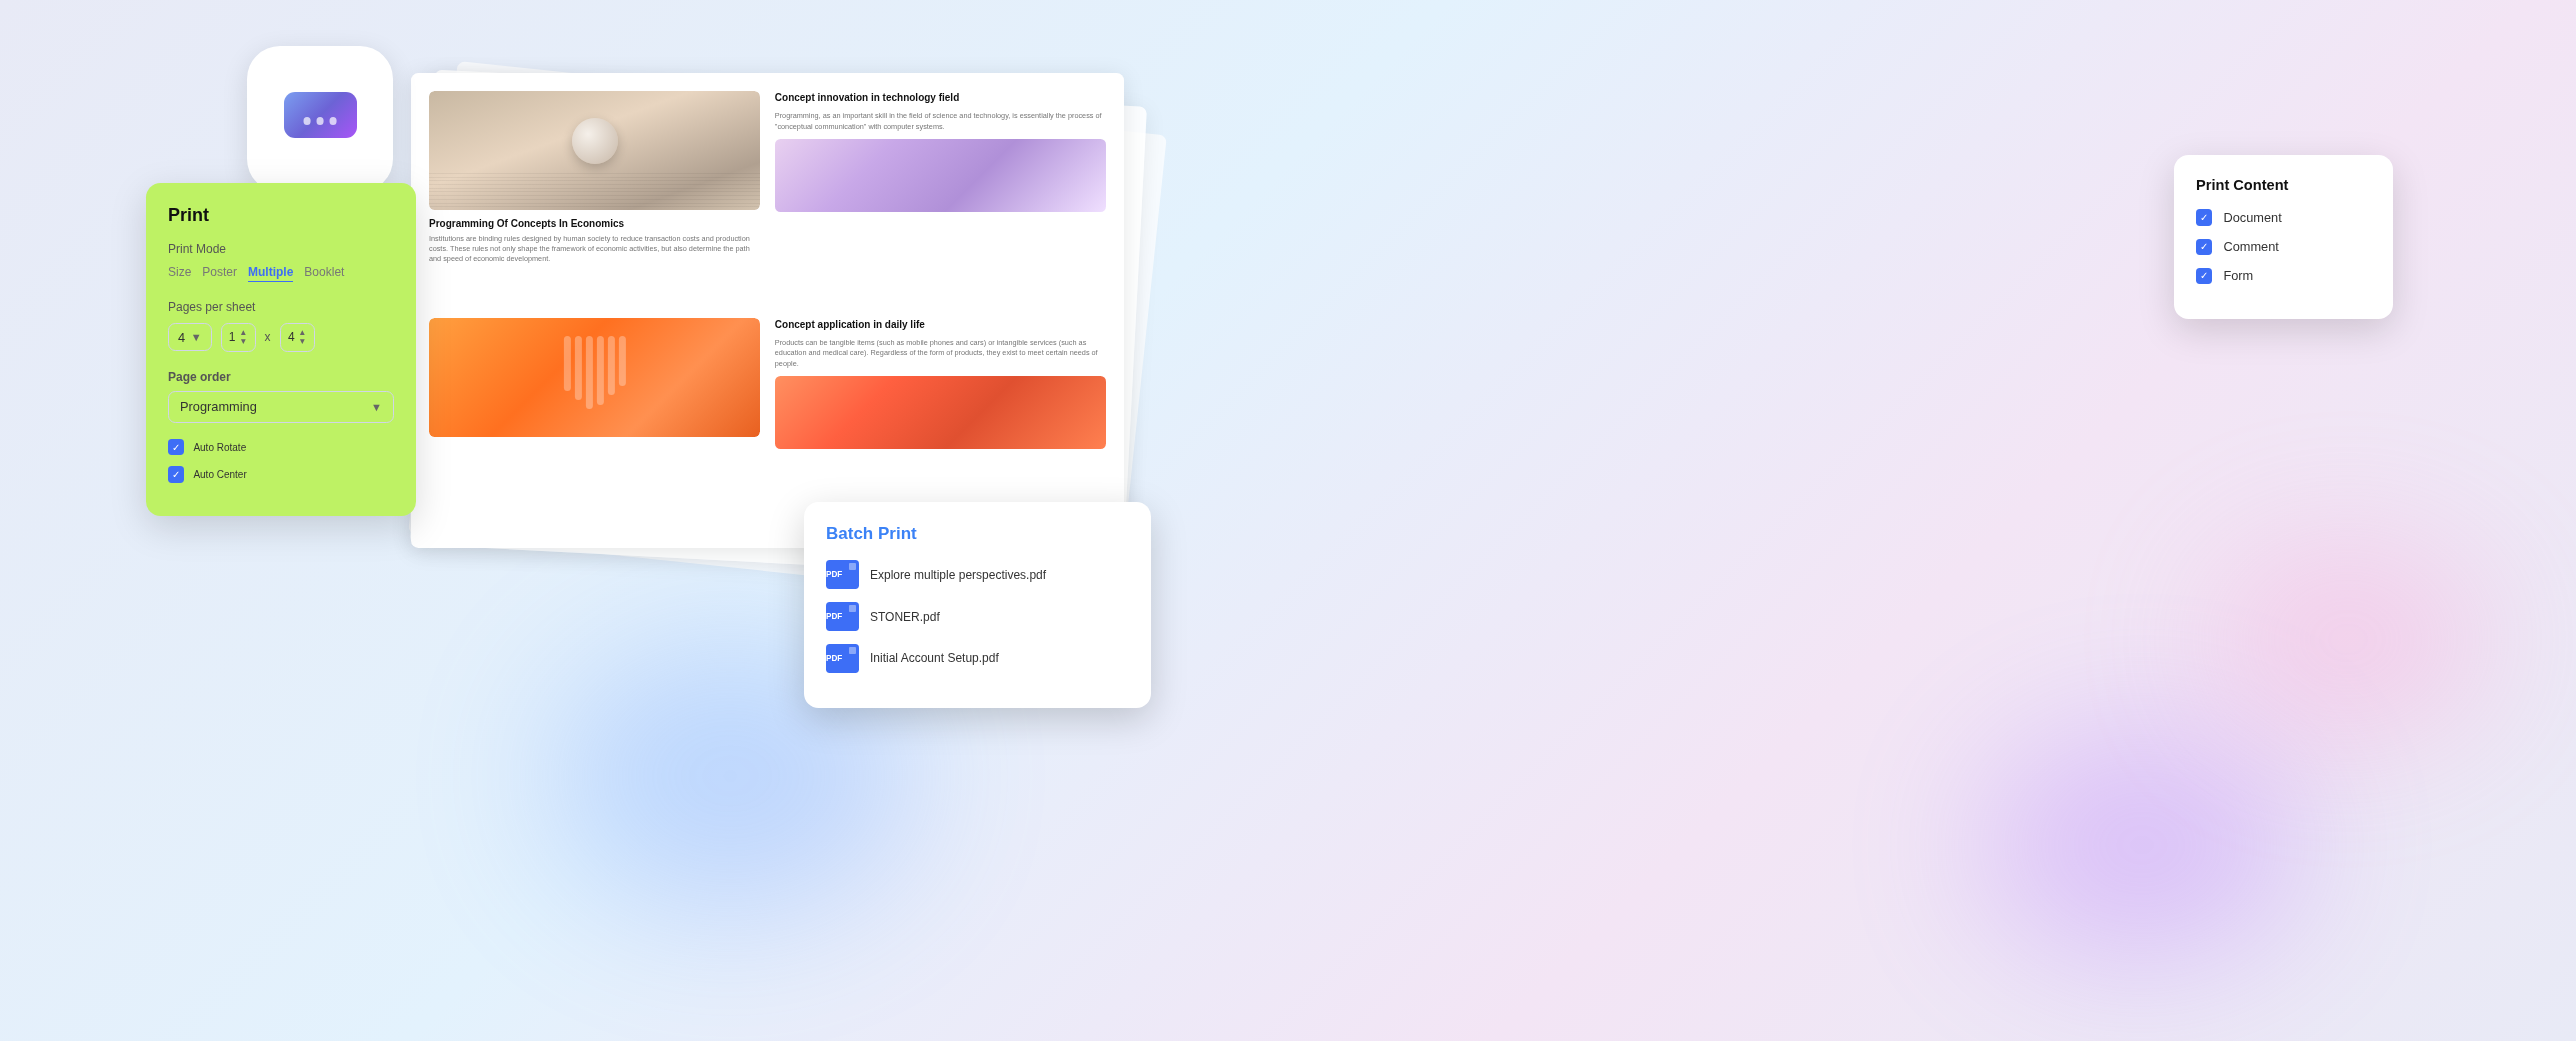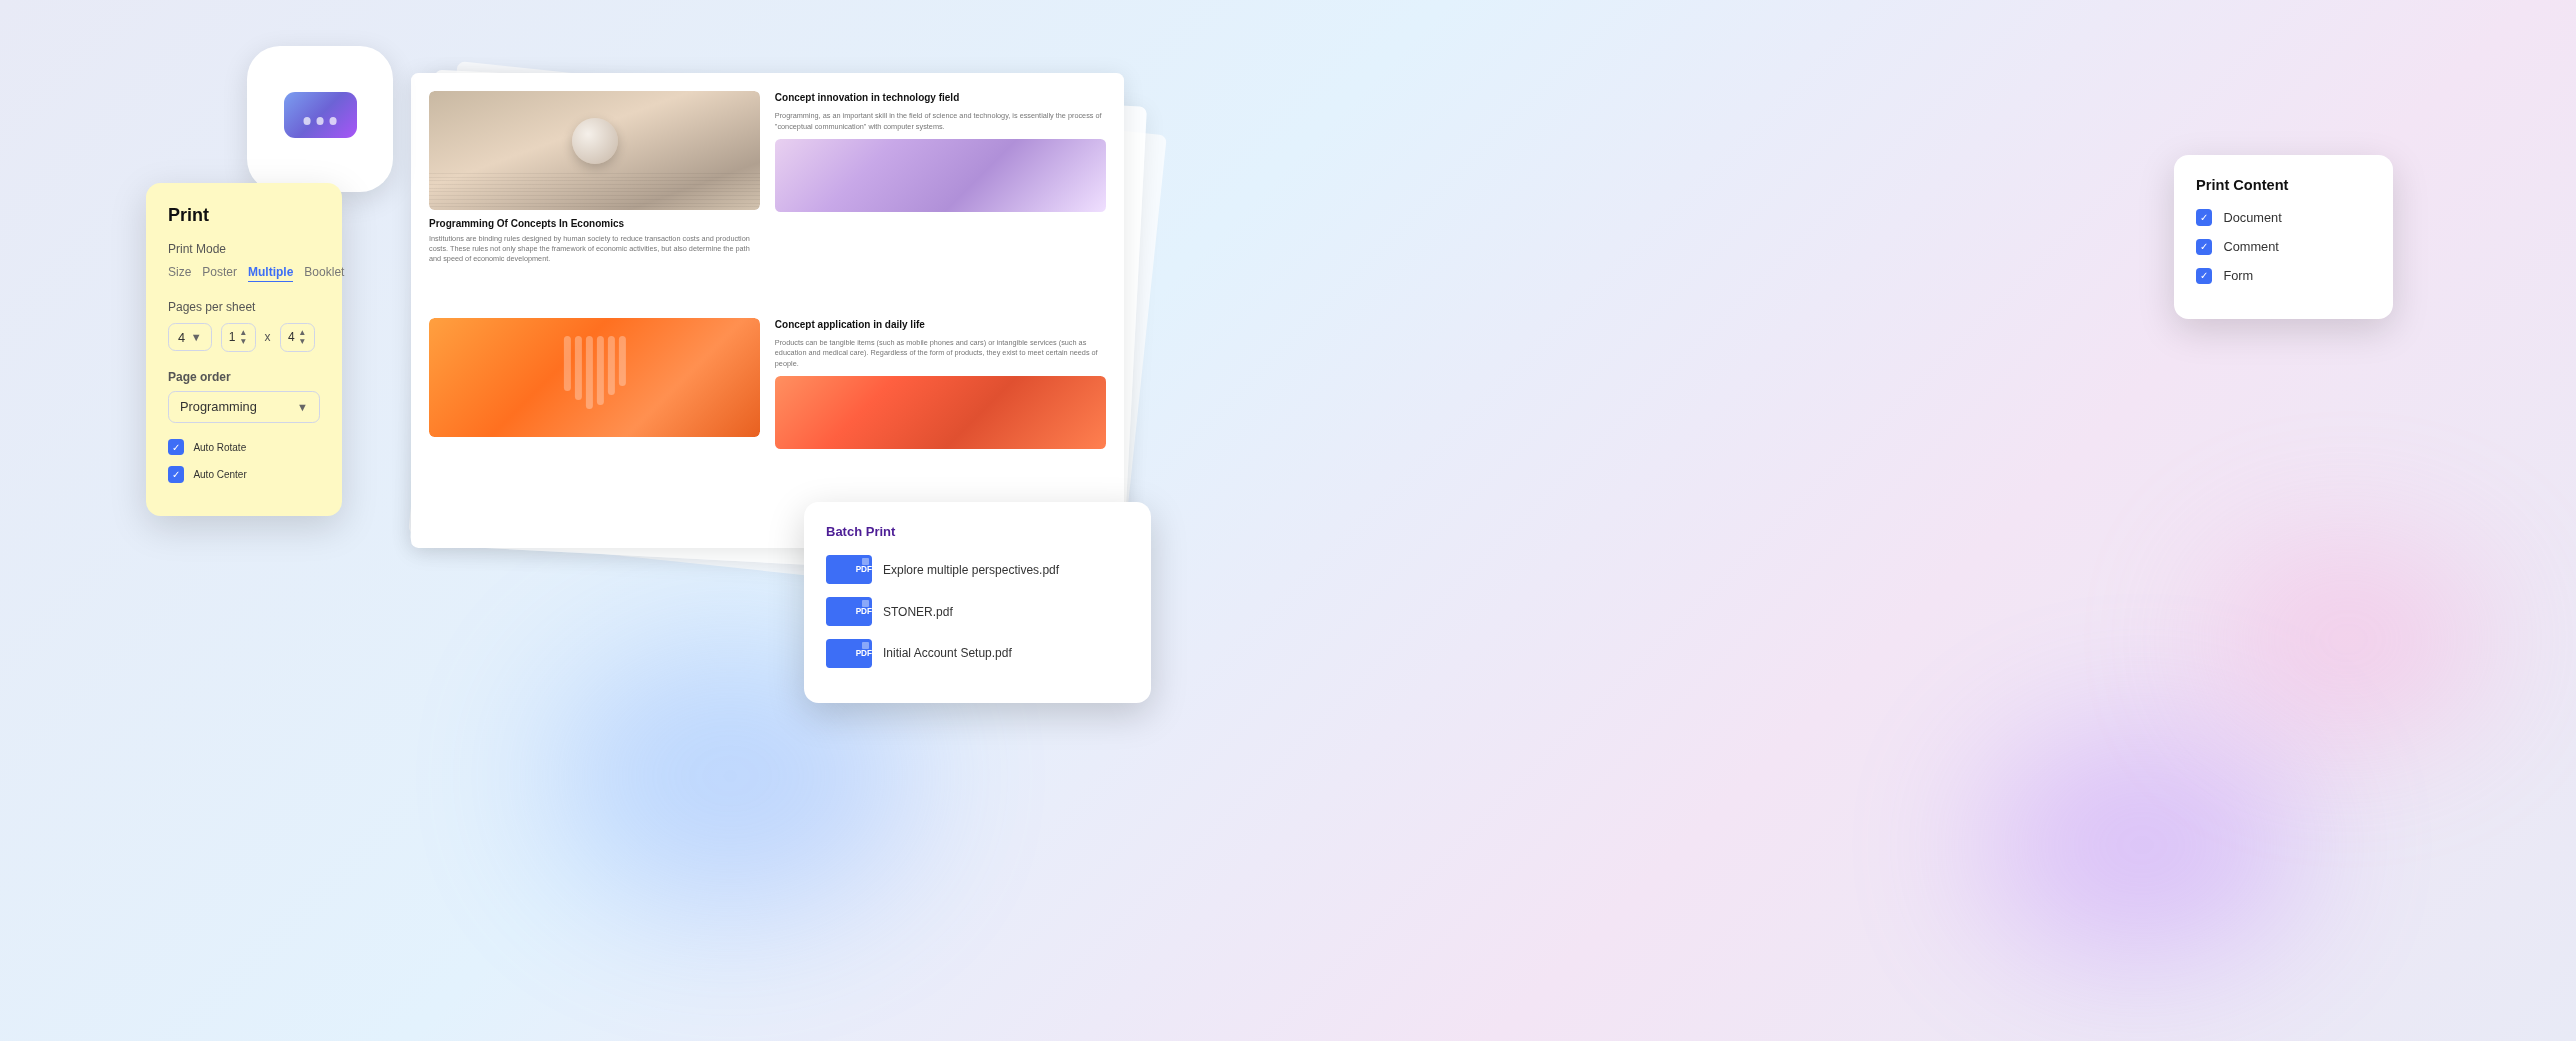--- a/index.html
+++ b/index.html
@@ -72,22 +72,22 @@
       height: 7.3px;
       background: rgba(255,255,255,0.7);
       border-radius: 50%;
     }
 
     
     .print-panel {
       position: absolute;
       top: 183px;
       left: 146px;
-      width: 196px;
-      background: #fef9c3;
+      width: 270px;
+      background: #bef264;
       border-radius: 14.6px;
       padding: 22px;
       box-shadow: 0 11px 37px rgba(0,0,0,0.15);
       z-index: 20;
     }
     .print-panel-title {
       font-size: 18px;
       font-weight: 700;
       color: #111;
       margin-bottom: 16.4px;
@@ -423,39 +423,39 @@
       top: 502px;
       left: 804px;
       width: 347px;
       background: white;
       border-radius: 14.6px;
       padding: 22px;
       box-shadow: 0 11px 37px rgba(0,0,0,0.18);
       z-index: 25;
     }
     .bp-title {
-      font-size: 13px;
+      font-size: 17px;
       font-weight: 700;
-      color: #4c1d95;
+      color: #3b82f6;
       margin-bottom: 16.4px;
     }
     .bp-item {
       display: flex;
       align-items: center;
       gap: 11px;
       margin-bottom: 12.8px;
     }
     .bp-file-icon {
-      width: 46px;
+      width: 33px;
       height: 29px;
       background: #3d6ef6;
       border-radius: 3.7px;
       display: flex;
       align-items: center;
-      justify-content: flex-end;
+      justify-content: flex-start;
       flex-shrink: 0;
       position: relative;
     }
     .bp-file-icon::before {
       content: '';
       position: absolute;
       top: 2.7px;
       right: 2.7px;
       width: 7.3px;
       height: 7.3px;

